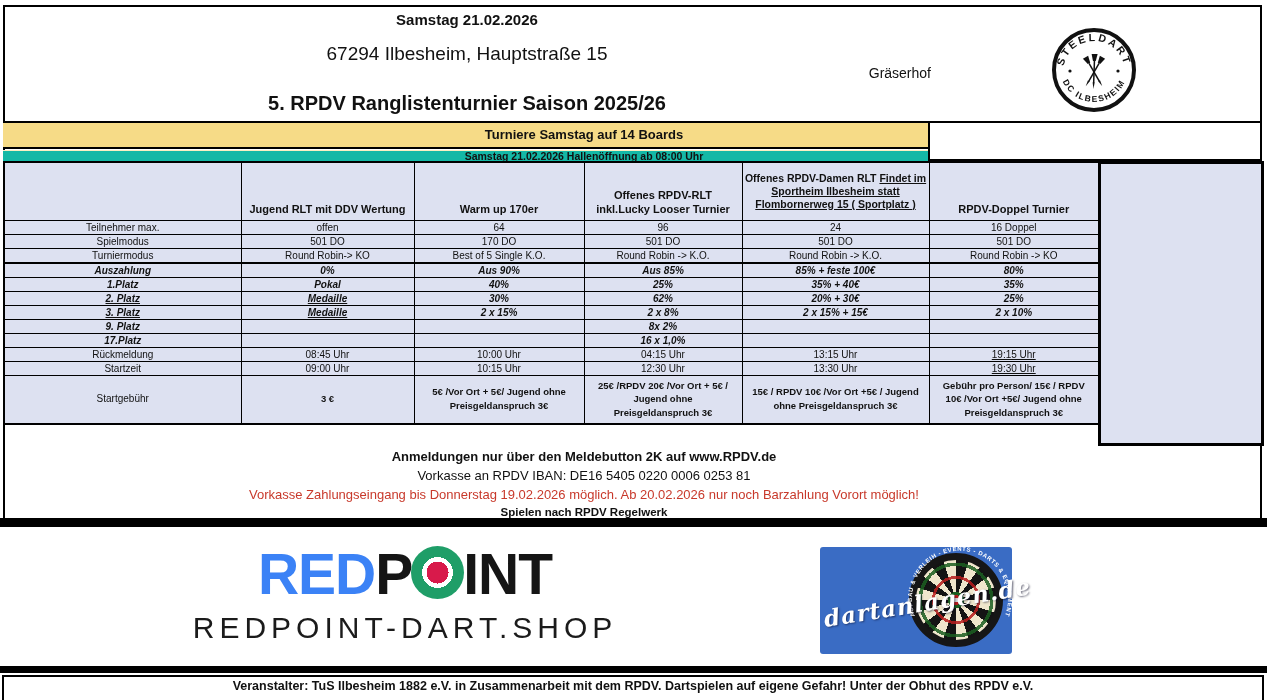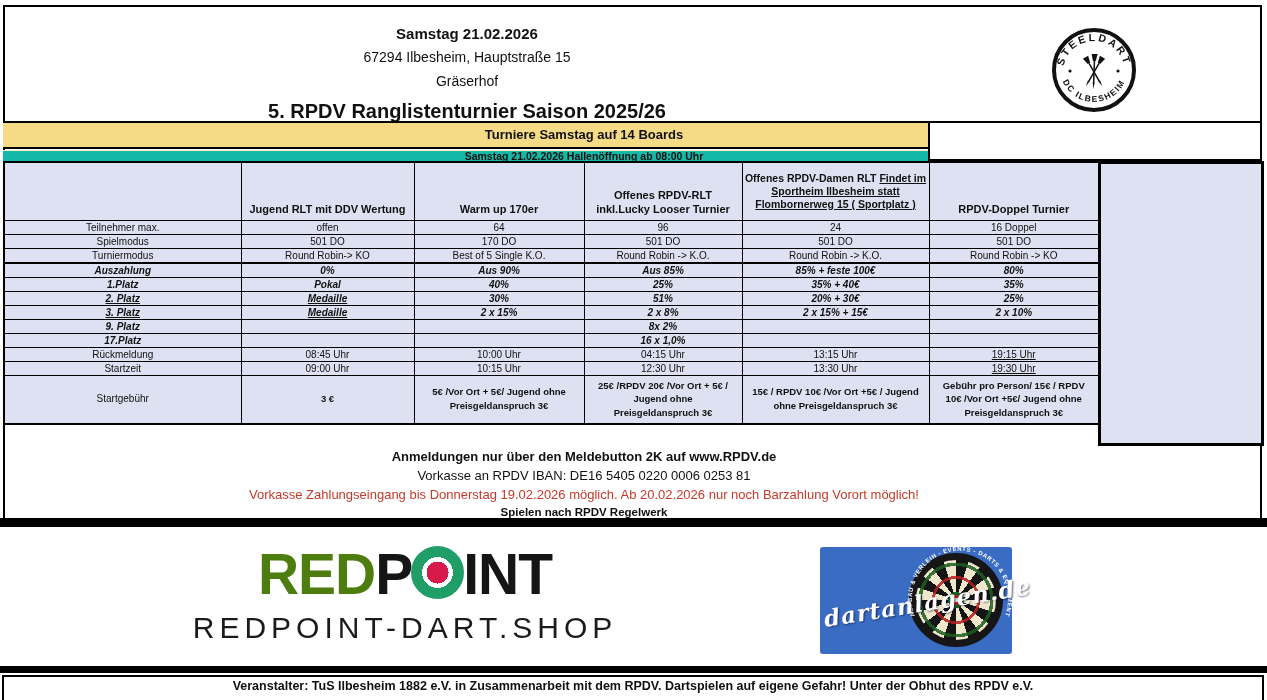--- a/index.html
+++ b/index.html
@@ -5,24 +5,24 @@
   * { margin:0; padding:0; box-sizing:border-box; }
   html,body { width:1267px; height:700px; background:#fff; overflow:hidden;
               font-family:"Liberation Sans", sans-serif; color:#111; }
   #page { position:absolute; left:0; top:0; width:1267px; height:700px; background:#fff; }
 
   
   .frame { position:absolute; left:3px; top:5px; width:1259px; height:515px;
            border:2px solid #000; border-bottom:none; pointer-events:none; }
 
   
-  .head { position:absolute; left:3px; top:23px; width:928px; text-align:center; }
+  .head { position:absolute; left:3px; top:9px; width:928px; text-align:center; }
   .head .date  { font-size:15px; font-weight:bold; margin-top:2px; }
-  .head .addr  { font-size:14px; margin-top:7px; }
-  .head .venue { font-size:14px; margin-top:8px; }
+  .head .addr  { font-size:19px; margin-top:15px; }
+  .head .venue { font-size:14px; margin-top:0;text-align:right; }
   .head .title { font-size:20px; font-weight:bold; margin-top:11px; }
 
   .badge { position:absolute; left:1043px; top:20px; }
 
   
   .banner1 { position:absolute; left:3px; top:121px; width:942px; height:28px;
              background:#f6db87; border-top:2px solid #000; border-bottom:2px solid #000; }
   .banner1 .in { margin-left:237px; width:688px; text-align:center; font-size:13px;
                  font-weight:bold; line-height:24px; }
   .banner2 { position:absolute; left:3px; top:150px; width:925px; height:11px;
@@ -60,21 +60,21 @@
   .reg.l3 { top:487px; font-size:13px; color:#c8392b; }
   .reg.l4 { top:506px; font-size:11.5px; font-weight:600; }
 
   .bar1 { position:absolute; left:0; top:518px; width:1267px; height:9px; background:#000; }
   .bar2 { position:absolute; left:0; top:666px; width:1267px; height:7px; background:#000; }
 
   
   .redpoint { position:absolute; left:150px; top:543px; width:510px; text-align:center; }
   .rp-word { font-size:57px; font-weight:bold; letter-spacing:-1px; line-height:62px;
              white-space:nowrap; }
-  .rp-red { color:#4d7c0f; }
+  .rp-red { color:#3b82f6; }
   .rp-blk { color:#151515; }
   .rp-o { display:inline-block; width:53px; height:53px; border-radius:50%;
           vertical-align:-5px; margin:0 -1px;
           background:radial-gradient(circle at 50% 50%, #d81a4b 0 11px, #ffffff 11px 15.5px, #1f9e68 15.5px); }
   .rp-sub { margin-top:6px; font-size:30px; font-weight:400; letter-spacing:5px;
             color:#1b1b1b; white-space:nowrap; }
 
   
   .darta { position:absolute; left:820px; top:547px; width:192px; height:107px;
            background:#3a6cc4; border-radius:3px; overflow:visible; }
@@ -208,21 +208,21 @@
           <td>Pokal</td>
           <td>40%</td>
           <td>25%</td>
           <td>35% + 40€</td>
           <td>35%</td>
         </tr>
         <tr class="body-row payout">
           <td class="rowlabel ul">2. Platz</td>
           <td class="ul">Medaille</td>
           <td>30%</td>
-          <td>51%</td>
+          <td>62%</td>
           <td>20% + 30€</td>
           <td>25%</td>
         </tr>
         <tr class="body-row payout">
           <td class="rowlabel ul">3. Platz</td>
           <td class="ul">Medaille</td>
           <td>2 x 15%</td>
           <td>2 x 8%</td>
           <td>2 x 15% + 15€</td>
           <td>2 x 10%</td>

